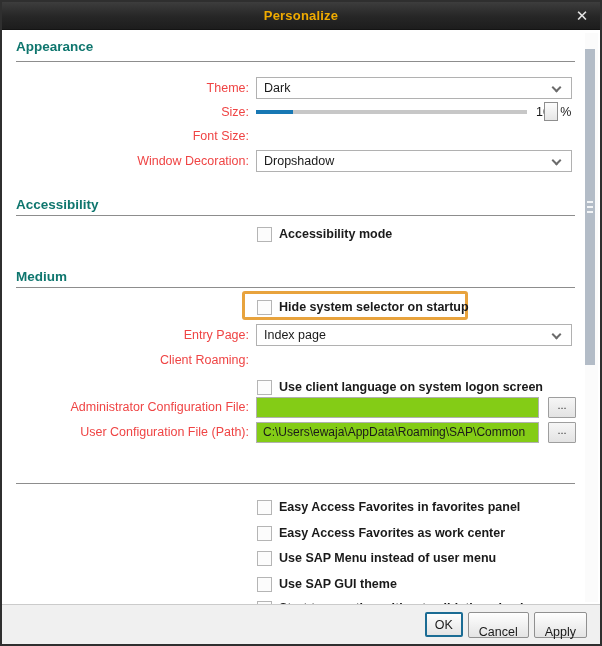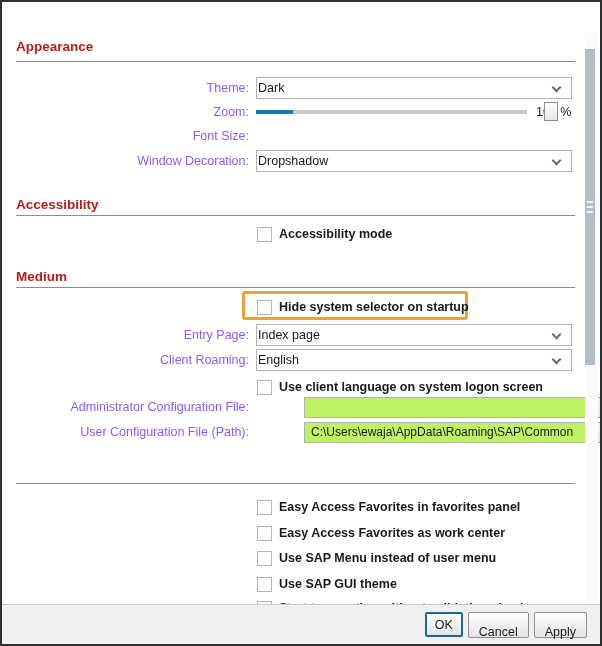--- a/index.html
+++ b/index.html
@@ -18,27 +18,27 @@
     display:block;text-align:center;line-height:28px;
     color:#f0ab00;font-size:13px;font-weight:bold;letter-spacing:.2px;
   }
   .close-btn{
     position:absolute;right:6px;top:0;width:24px;height:28px;
     color:#e6e6e6;font-size:15px;line-height:28px;text-align:center;cursor:pointer;
   }
   
   .body{position:absolute;top:29px;left:0;right:0;bottom:0;background:#fff;}
   .abs{position:absolute;}
-  .sec-h{left:14px;font-size:13.5px;font-weight:bold;color:#b91c1c;}
+  .sec-h{left:14px;font-size:13.5px;font-weight:bold;color:#0f766e;}
   .sec-line{left:14px;width:559px;height:0;border-top:1px solid #8d8d8d;}
   .frow{left:0;display:flex;align-items:center;height:22px;}
-  .flabel{width:254px;padding-right:7px;text-align:right;color:#8b5cf6;font-size:12.5px;white-space:nowrap;}
+  .flabel{width:254px;padding-right:7px;text-align:right;color:#ef4444;font-size:12.5px;white-space:nowrap;}
   .combo{
     position:relative;width:316px;height:22px;border:1px solid #b1b1b1;background:#fff;
-    font-size:12.5px;color:#1a1a1a;line-height:20px;padding-left:1px;cursor:pointer;
+    font-size:12.5px;color:#1a1a1a;line-height:20px;padding-left:7px;cursor:pointer;
   }
   .chev{
     position:absolute;right:11px;top:6px;width:7px;height:7px;
     border-right:2px solid #6b6b6b;border-bottom:2px solid #6b6b6b;transform:rotate(45deg);
   }
   .crow{display:flex;align-items:center;left:255px;height:16px;font-weight:bold;}
   .cbox{
     width:15px;height:15px;border:1px solid #b5b5b5;background:#fcfcfc;flex:0 0 15px;cursor:pointer;
   }
   .clabel{margin-left:7px;font-size:12.5px;color:#1a1a1a;white-space:nowrap;}
@@ -46,22 +46,22 @@
   .slider-wrap{position:relative;width:271px;height:22px;}
   .sl-track{position:absolute;left:0;top:9px;width:271px;height:4px;background:#c7c7c7;}
   .sl-fill{position:absolute;left:0;top:9px;width:37px;height:4px;background:#1878b4;}
   .sl-handle{
     position:absolute;left:288px;top:1px;width:14px;height:19px;
     background:linear-gradient(#fdfdfd,#e6e6e6);border:1px solid #8e8e8e;cursor:pointer;
   }
   .sl-val{margin-left:9px;font-size:12.5px;color:#1a1a1a;}
   
   .tinput{
-    width:283px;height:21px;border:1px solid #b1b1b1;background:#bef264;
-    font-size:12px;color:#1a1a1a;padding:0 6px;outline:none;margin-left:48px;
+    width:283px;height:21px;border:1px solid #b1b1b1;background:#84cc16;
+    font-size:12px;color:#1a1a1a;padding:0 6px;outline:none;
   }
   .browse-btn{
     margin-left:9px;width:28px;height:21px;border:1px solid #9e9e9e;
     background:linear-gradient(#f6f6f6,#e3e3e3);color:#333;font-size:11px;line-height:15px;
     text-align:center;cursor:pointer;border-radius:1px;
   }
   
   .hl-box{
     left:240px;top:260px;width:226px;height:29px;
     border:3px solid #e8a33d;border-radius:3px;z-index:3;pointer-events:none;
@@ -86,36 +86,40 @@
   }
   .btn-ok{border:2px solid #1b6c94;min-width:36px;padding:0 8px;}
   .btn-cancel{min-width:46px;}
   .btn-apply{min-width:45px;}
 </style>
 </head>
 <body>
 
 <div class="dialog">
 
+  <div class="titlebar">
+    <span class="title">Personalize</span>
+    <span class="close-btn">✕</span>
+  </div>
 
   <div class="body">
 
     <div class="abs sec-h" style="top:8px">Appearance</div>
     <div class="abs sec-line" style="top:30px"></div>
 
     <div class="abs frow" style="top:46px">
       <span class="flabel">Theme:</span>
       <div class="combo">
         <span>Dark</span>
         <span class="chev"></span>
       </div>
     </div>
 
     <div class="abs frow" style="top:70px">
-      <span class="flabel">Zoom:</span>
+      <span class="flabel">Size:</span>
       <div class="slider-wrap">
         <div class="sl-track"></div>
         <div class="sl-fill"></div>
         <div class="sl-handle"></div>
       </div>
       <span class="sl-val">100 %</span>
     </div>
 
     <div class="abs frow" style="top:94px">
       <span class="flabel">Font Size:</span>
@@ -149,24 +153,20 @@
       </div>
     </div>
 
     <div class="abs crow hide-row" style="top:268px">
       <div class="cbox"></div>
       <span class="clabel">Hide system selector on startup</span>
     </div>
 
     <div class="abs frow" style="top:318px">
       <span class="flabel">Client Roaming:</span>
-      <div class="combo">
-        <span>English</span>
-        <span class="chev"></span>
-      </div>
     </div>
 
     <div class="abs crow" style="top:348px">
       <div class="cbox"></div>
       <span class="clabel">Use client language on system logon screen</span>
     </div>
 
     <div class="abs frow" style="top:365px">
       <span class="flabel">Administrator Configuration File:</span>
       <input class="tinput" type="text" value="" style="">

